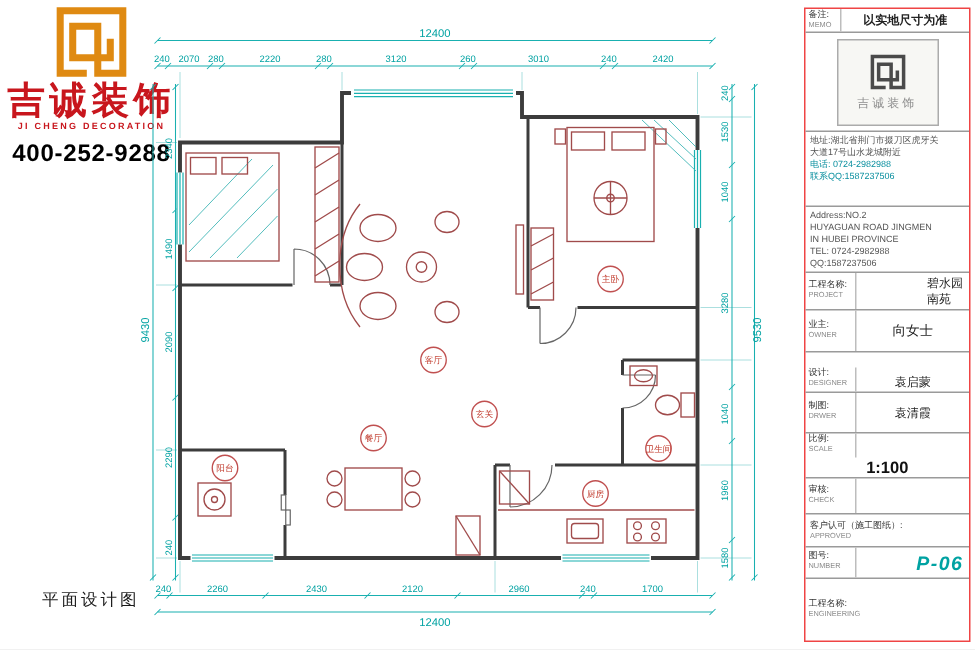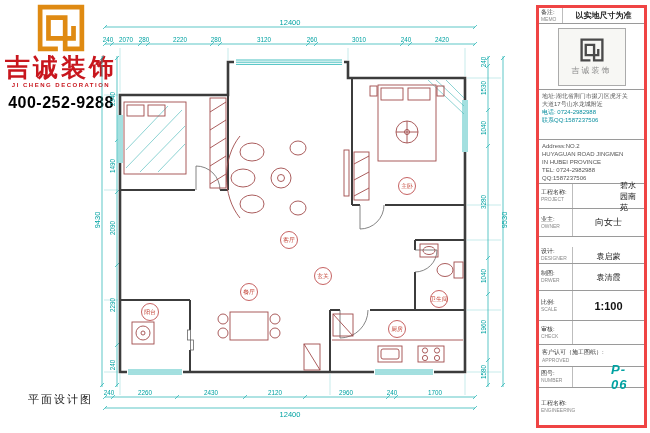--- a/index.html
+++ b/index.html
@@ -12,21 +12,21 @@
   .brand-en{color:#c8161d;font-size:6px;font-weight:bold;letter-spacing:1.5px;margin-top:2px;}
   .brand-phone{color:#000;font-weight:bold;font-size:16px;margin-top:6px;letter-spacing:.5px;}
   
   .footer-title{position:absolute;left:28px;top:392px;font-size:11px;color:#1a1a1a;letter-spacing:2px;}
   
   .plan{position:absolute;left:90px;top:0;}
   .dim{font-size:6.3px;fill:#00a2a2;}
   .dimt{font-size:7.5px;fill:#00a2a2;}
   .roomlbl{font-size:5.8px;fill:#c0392b;}
   
-  .tb{position:absolute;left:536px;top:5px;width:111px;height:423px;border:3px solid #ef4444;
+  .tb{position:absolute;left:536px;top:5px;width:111px;height:423px;border:1px solid #ef4444;
       box-sizing:border-box;background:#fff;display:flex;flex-direction:column;}
   .tb-row{border-bottom:1px solid #9a9a9a;display:flex;align-items:stretch;box-sizing:border-box;flex:none;}
   .tb-row:last-child{border-bottom:none;flex:1;}
   .lbl{width:34px;flex:none;border-right:1px solid #bdbdbd;padding:1px 2px;display:flex;
        flex-direction:column;justify-content:center;box-sizing:border-box;}
   .lbl .cn{font-size:6px;color:#333;line-height:1.2;}
   .lbl .en{font-size:6px;color:#8a8a8a;line-height:1.1;transform:scale(.82);transform-origin:left center;white-space:nowrap;}
   .valwrap{flex:1;display:flex;align-items:center;justify-content:center;padding:1px 2px;}
   .val-s{font-size:8px;color:#222;}
   .val-m{font-size:9px;color:#222;}
@@ -34,21 +34,21 @@
   .val-date{font-size:9px;color:#111;font-weight:bold;}
   .val-pageno{font-size:13px;color:#00a2a2;font-weight:bold;font-style:italic;letter-spacing:1px;margin-left:36px;}
   .r-memo{height:16px;}
   .r-logo{height:66px;align-items:center;justify-content:center;}
   .r-addrcn{height:50px;}
   .r-addren{height:44px;}
   .r-project{height:25px;gap:45px;}
   .r-owner{height:28px;}
   .r-designer{height:27px;align-items:flex-end;}
   .r-drawer{height:27px;}
-  .r-scale{height:30px;}
+  .r-scale{height:30px;flex-direction:column;}
   .r-date{height:27px;}
   .r-check{height:24px;}
   .r-approved{height:22px;flex-direction:column;justify-content:center;padding:1px 3px;}
   .r-number{height:21px;}
   .addr{padding:2px 3px;font-size:6px;color:#555;line-height:1.35;}
   .addr .teal{color:#0a8f9f;}
   .logo-box{border:1px solid #ababab;background:#f7f7f4;width:66px;height:56px;margin:0 auto;
             display:flex;flex-direction:column;align-items:center;justify-content:center;}
   .logo-box .cap{font-size:8px;color:#8c8c8c;letter-spacing:2px;margin-top:3px;}
   .ap-cn{font-size:6px;color:#333;}

